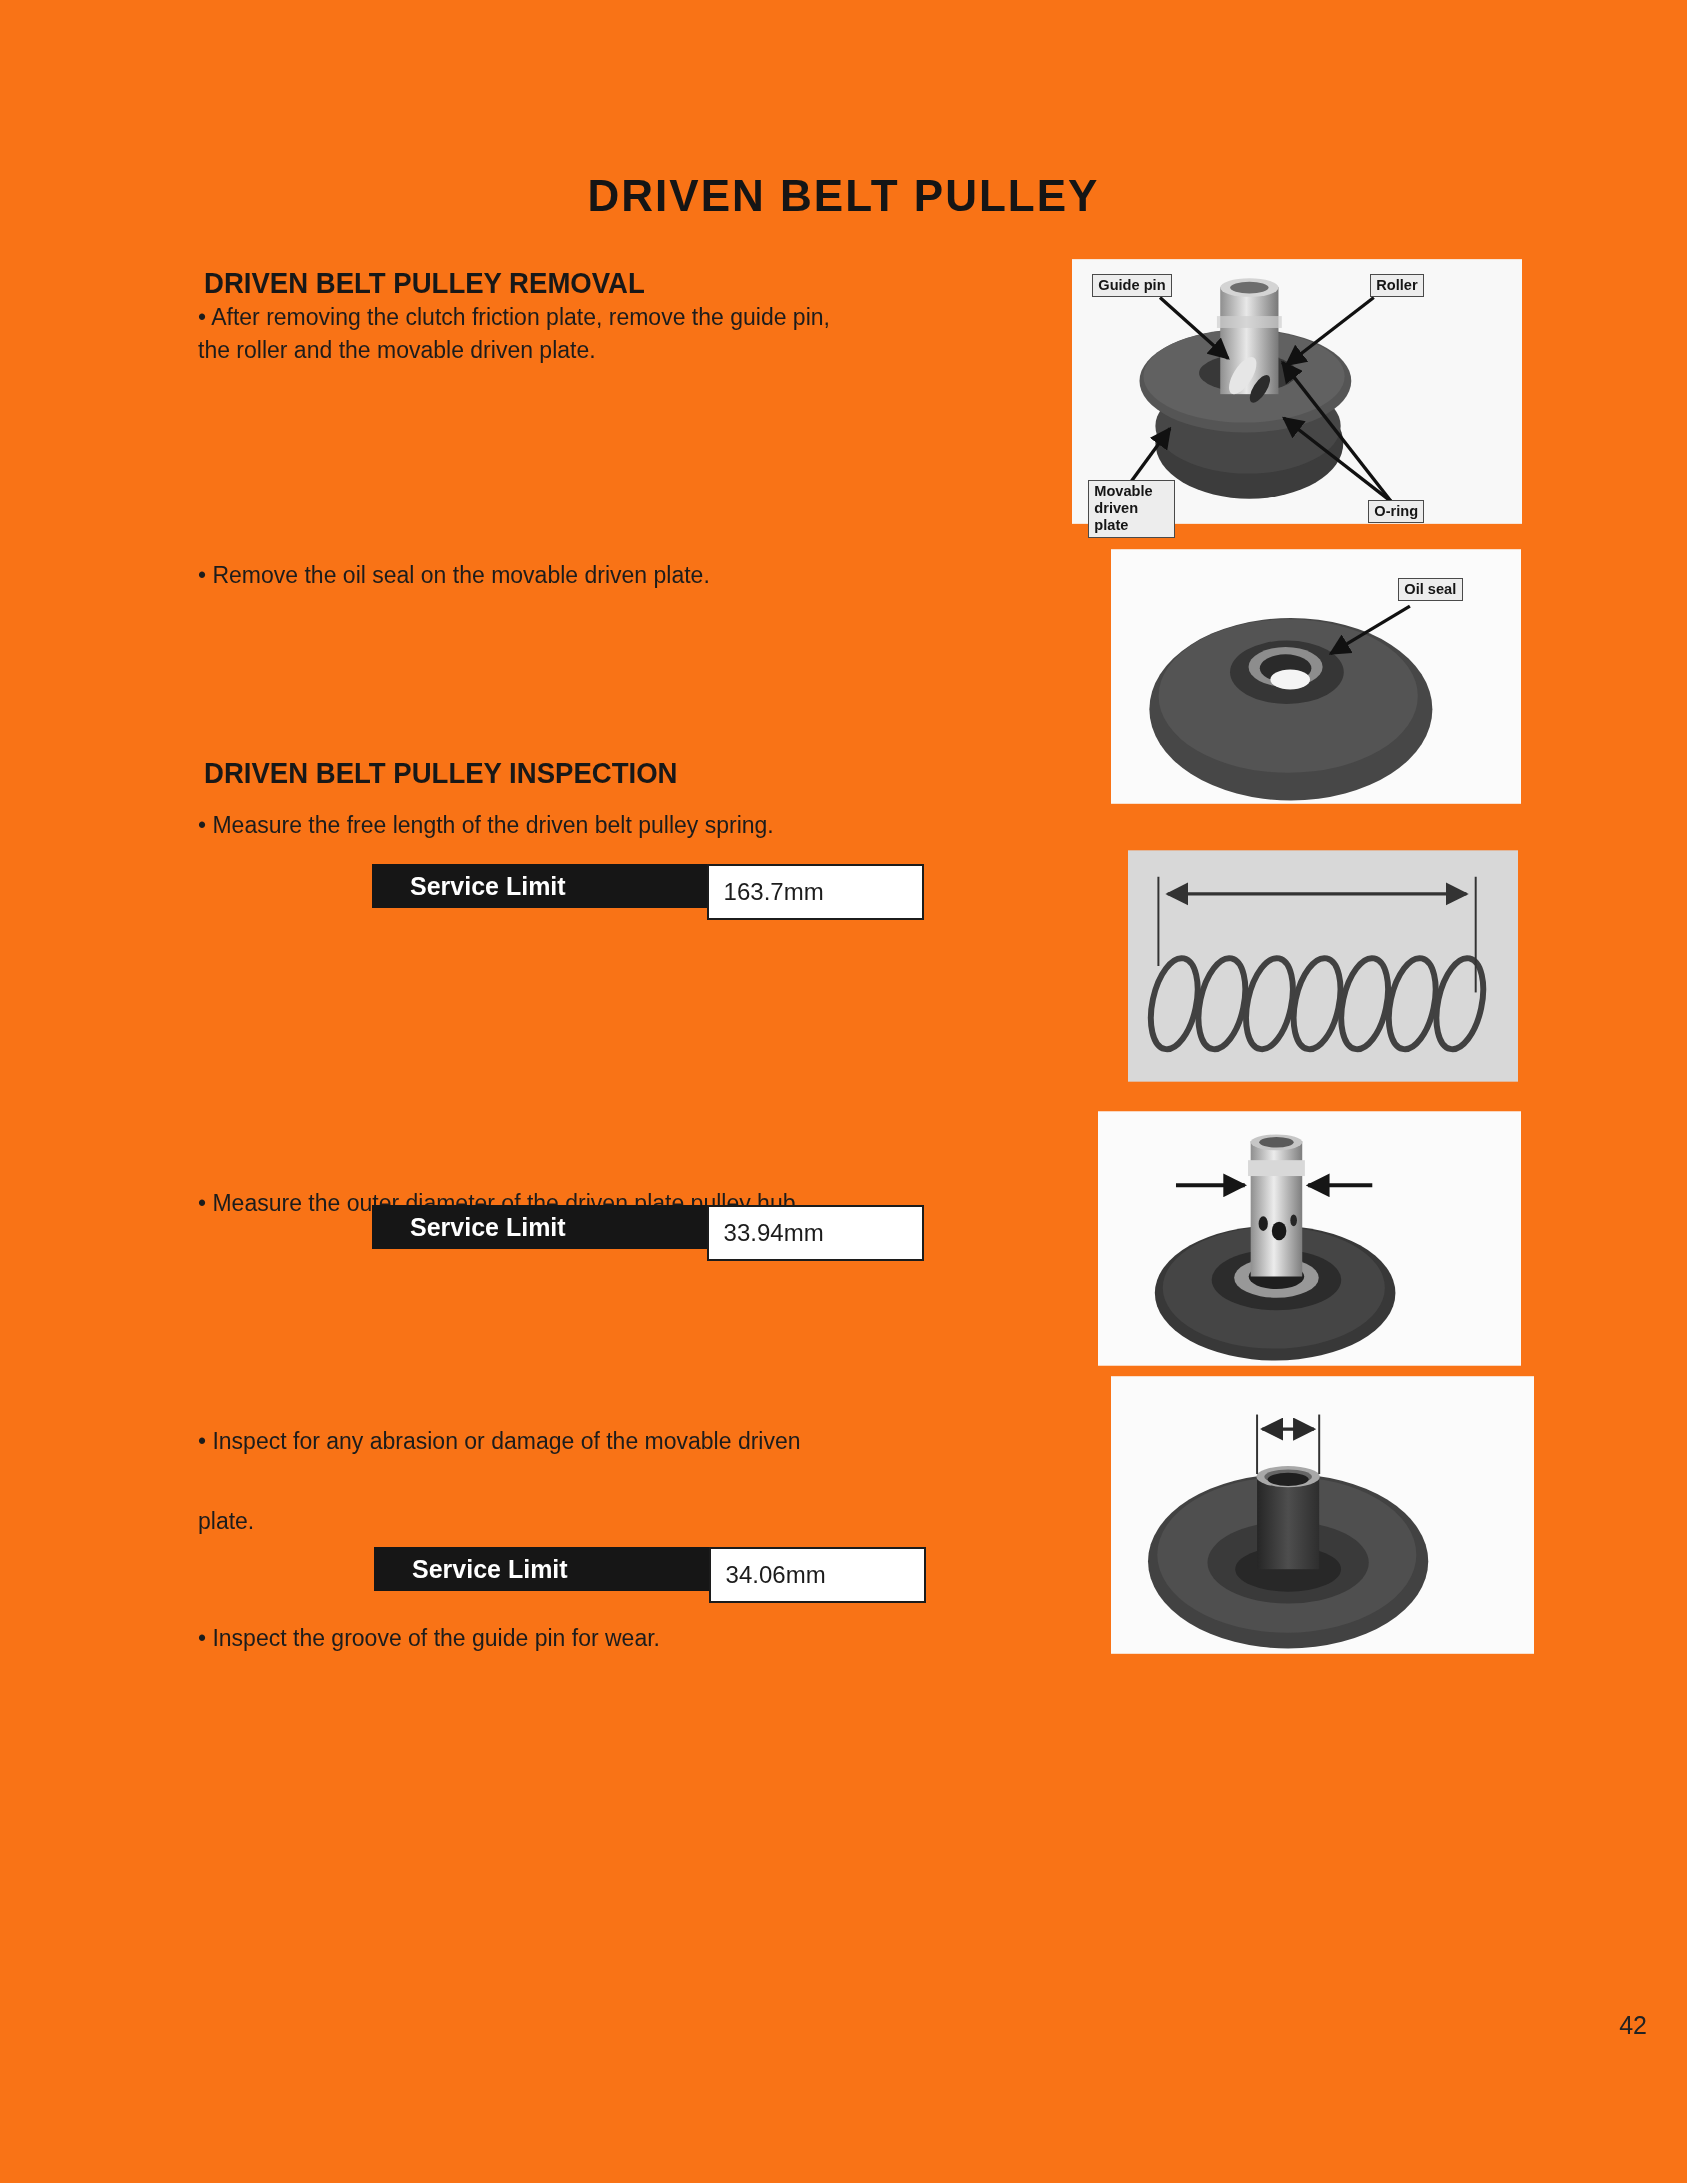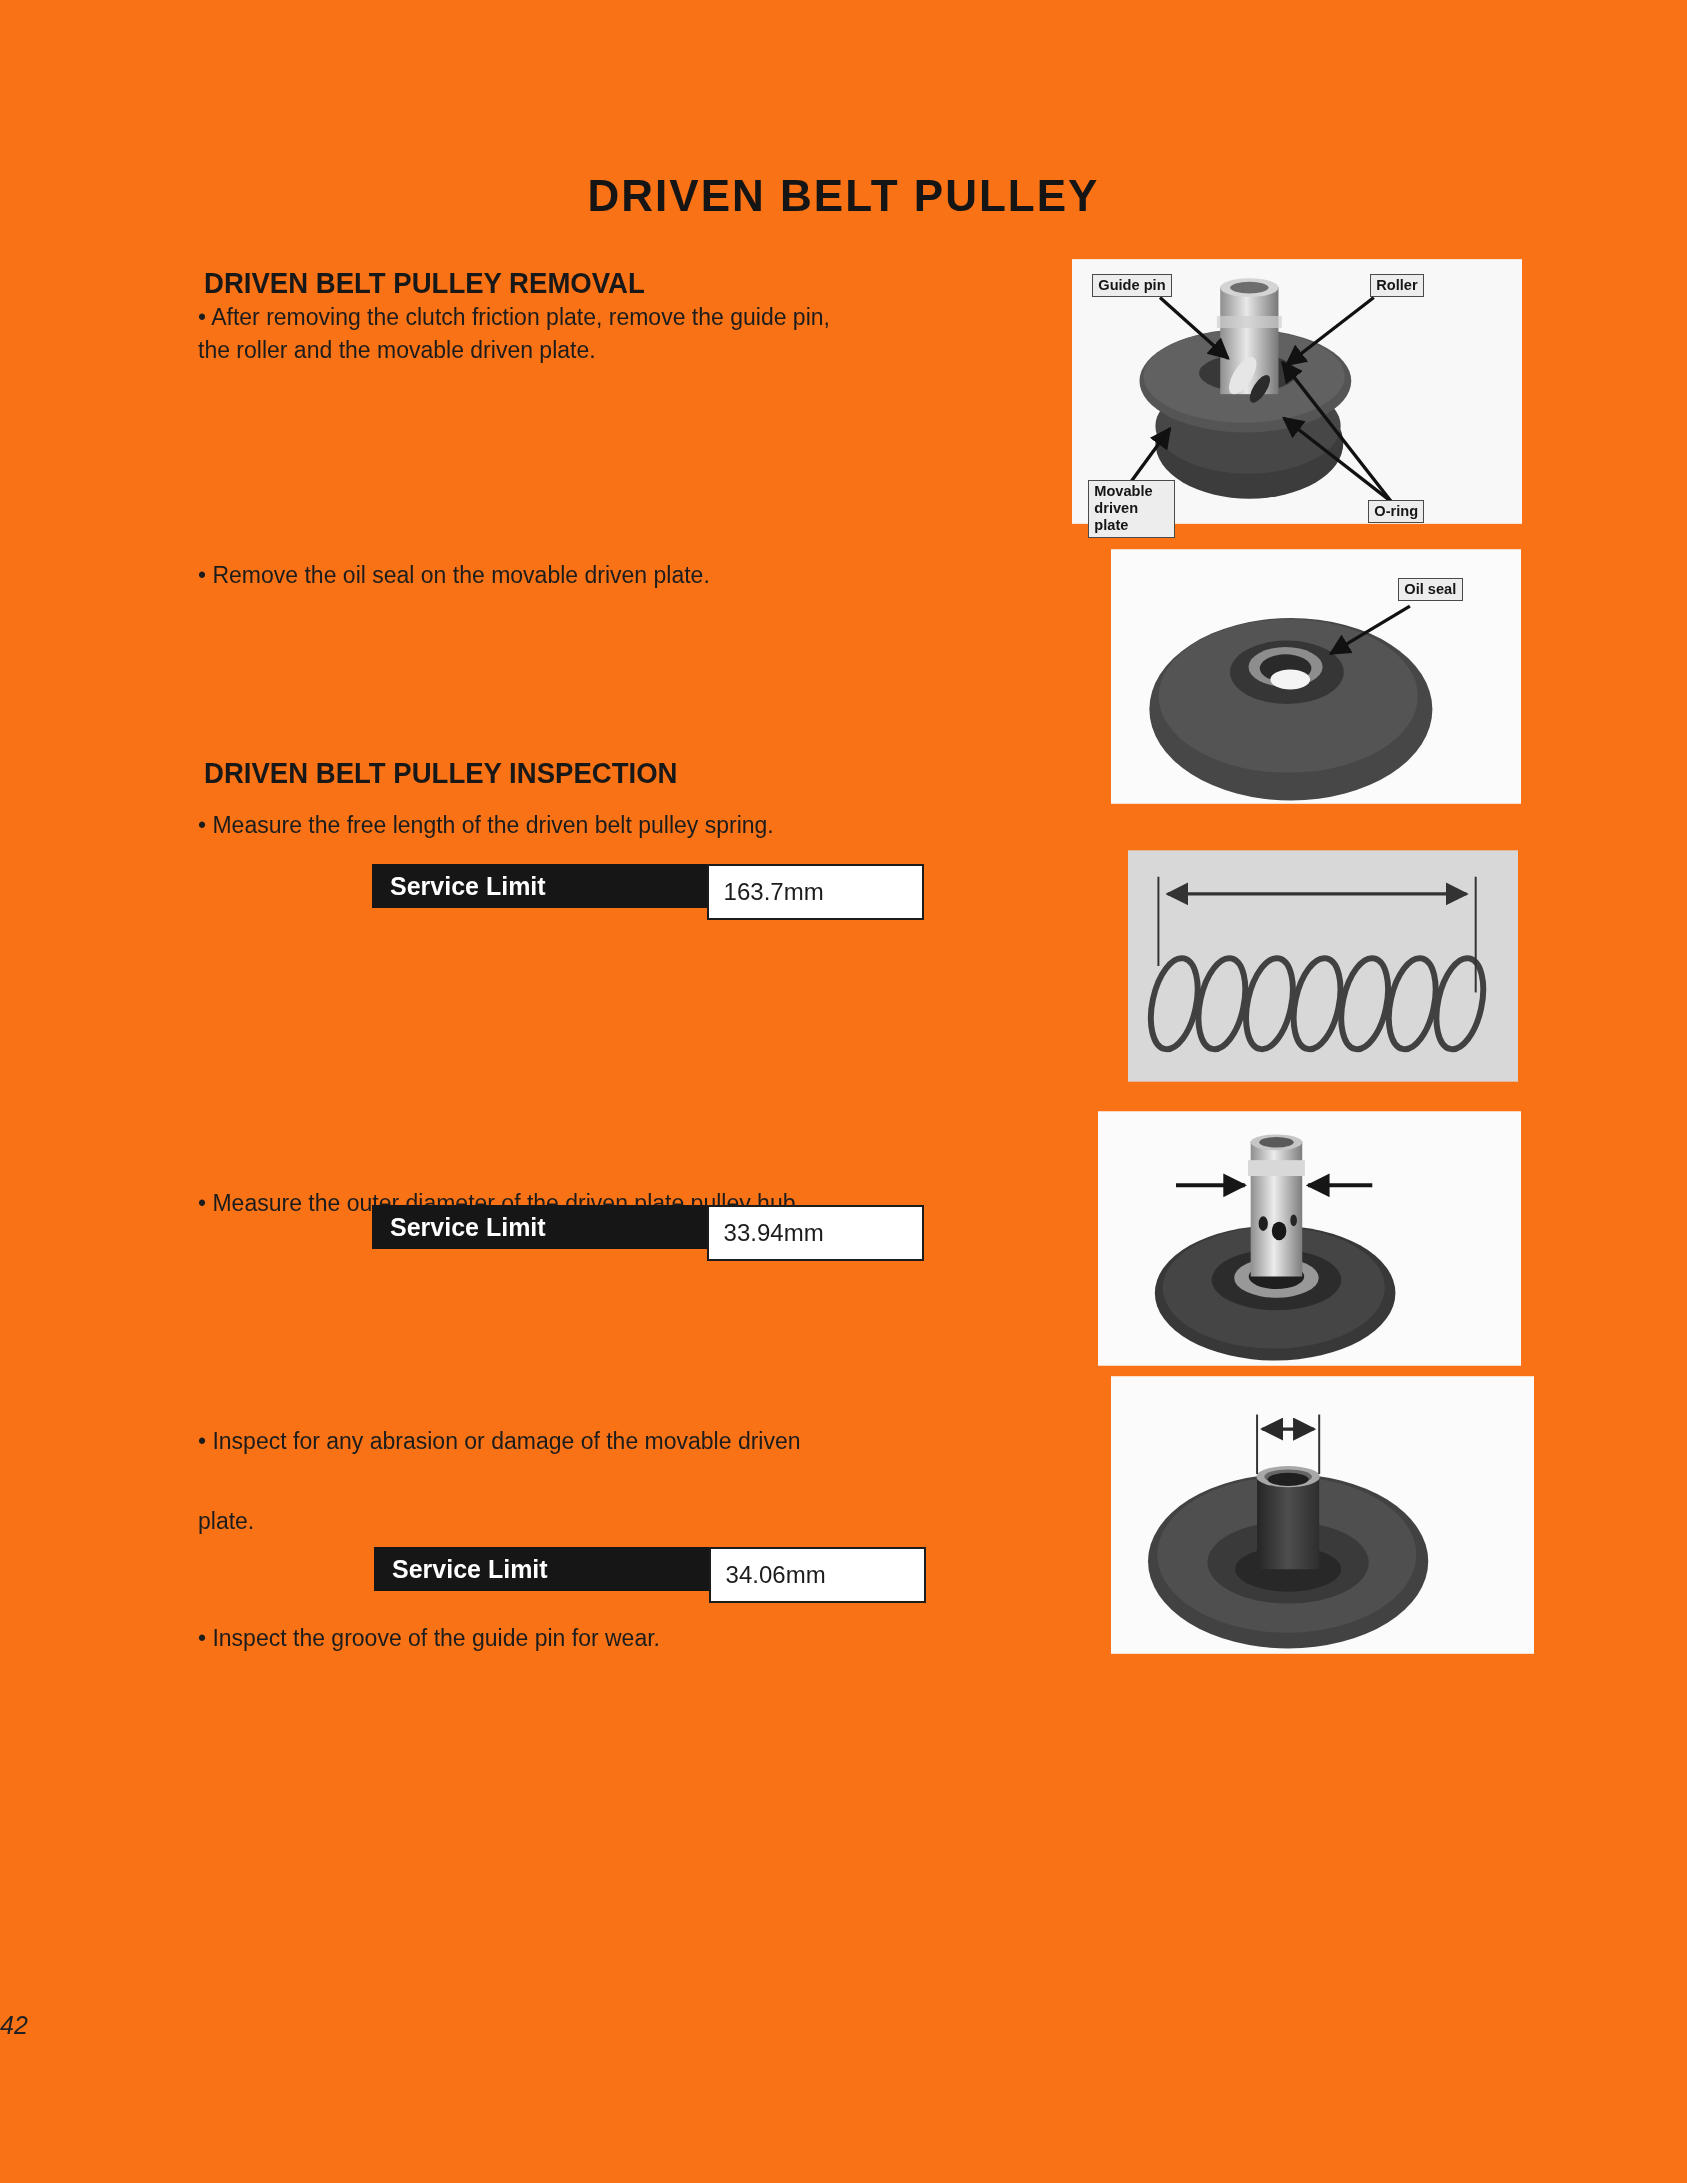--- a/index.html
+++ b/index.html
@@ -25,42 +25,42 @@
     letter-spacing:0px;white-space:nowrap;
   }
   .body-line{
     font-size:23px;color:#1c1c1c;white-space:nowrap;
   }
   .sl-table{display:flex;}
   .sl-label{
     width:335px;height:44px;background:#161616;color:#ffffff;
     font-size:25px;font-weight:bold;
     display:flex;align-items:center;
-    padding-left:18px;box-sizing:border-box;
+    padding-left:38px;box-sizing:border-box;
     white-space:nowrap;
   }
   .sl-value{
     width:217px;height:56px;background:#ffffff;color:#1c1c1c;
     border:2.6px solid #1c1c1c;box-sizing:border-box;
     font-size:24px;
     display:flex;align-items:center;
     padding-left:14.6px;white-space:nowrap;
   }
   .fig{position:absolute;}
   .fig svg{position:absolute;left:0;top:0;}
   .fig-label{
     position:absolute;
     background:#ededed;border:1.3px solid #4a4a4a;color:#161616;
     font-size:14.6px;font-weight:bold;line-height:1.18;
     padding:2px 5.3px;white-space:nowrap;
   }
   .fig-label.wrap{white-space:normal;width:74px;}
   .page-num{
-    top:2011px;left:0;width:1647px;text-align:left;
-    font-size:25px;color:#222222;font-style:italic;
+    top:2011px;left:0;width:1647px;text-align:right;
+    font-size:25px;color:#222222;
   }
 </style>
 </head>
 <body>
 
 <div id="page">
 
   <div class="abs doc-title">DRIVEN BELT PULLEY</div>
 
   <div class="abs sec-heading" style="left:204px;top:267px;">DRIVEN BELT PULLEY REMOVAL</div>

